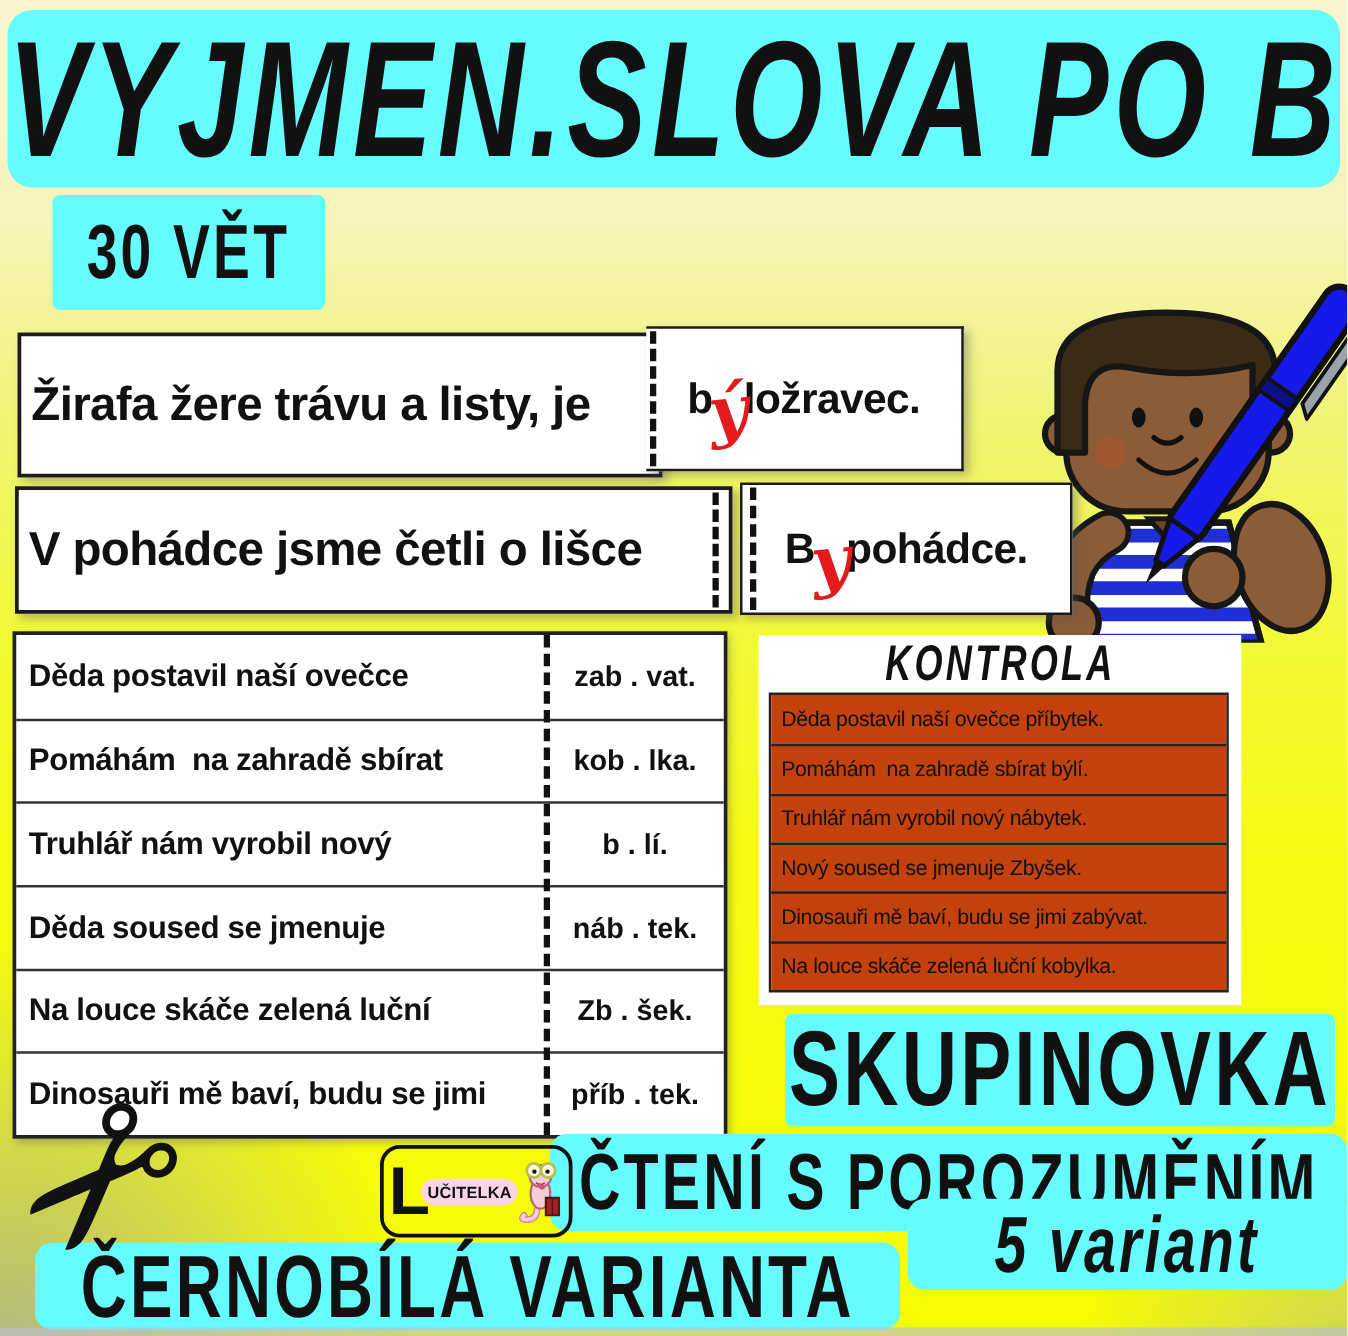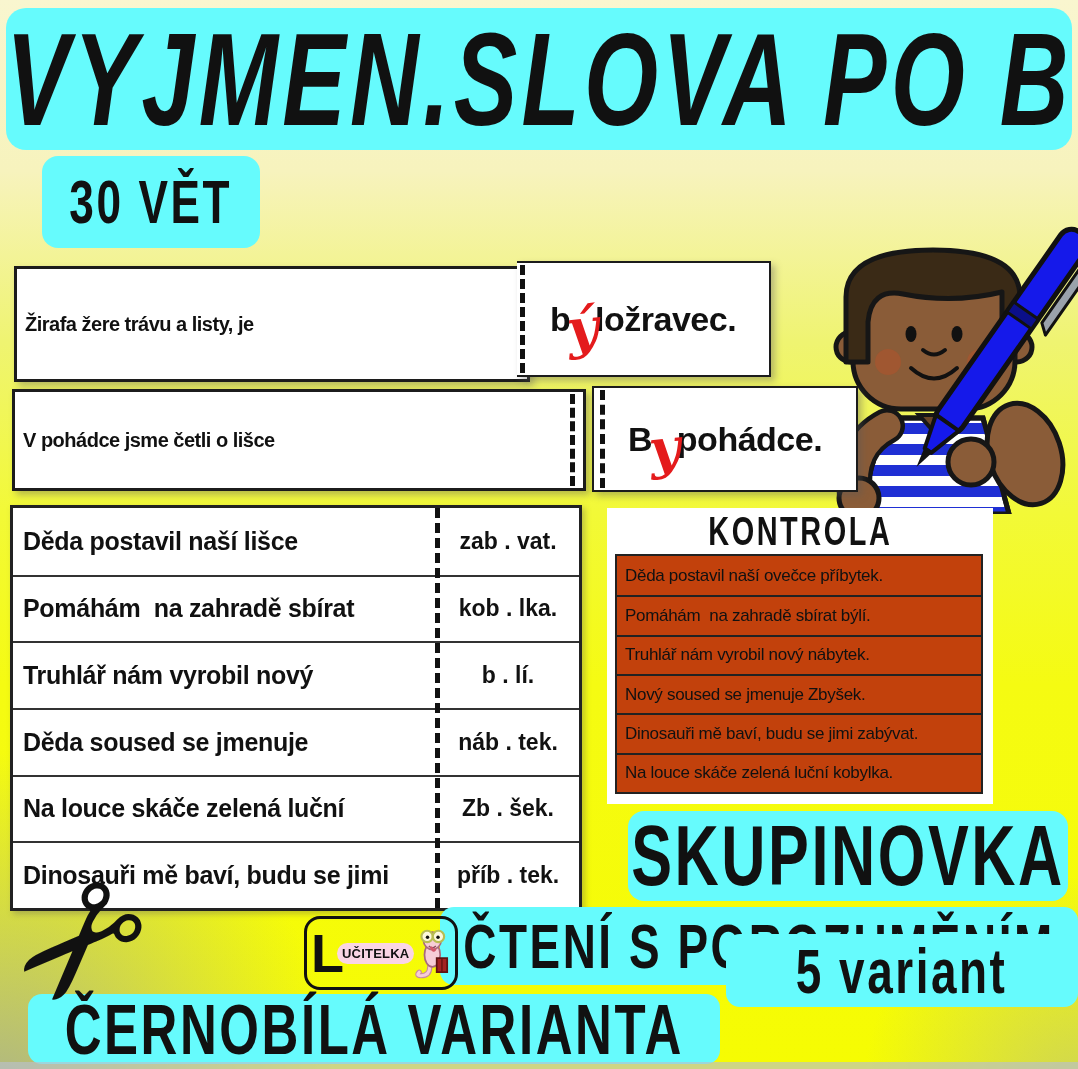--- a/index.html
+++ b/index.html
@@ -7,41 +7,41 @@
     position:relative; width:1078px; height:1069px; overflow:hidden;
     font-family:"Liberation Sans", sans-serif; color:#111;
     background:
       radial-gradient(circle at 0% 102%, rgba(150,158,178,.75) 0%, rgba(150,158,178,0) 22%),
       radial-gradient(circle at 100% 102%, rgba(160,166,182,.45) 0%, rgba(160,166,182,0) 14%),
       linear-gradient(180deg,#f9f6cf 0%,#f7f3bd 16%,#eff471 32%,#f2f937 48%,#f5fb12 64%,#f6fc02 100%);
   }
   .page::after{content:""; position:absolute; left:0; right:0; bottom:0; height:7px;
     background:rgba(185,192,205,.65); z-index:5;}
   .brush{font-weight:bold; display:inline-block; transform:scale(.85,1.18); letter-spacing:3px; white-space:nowrap;}
-  .badge{position:absolute; background:#66fbfd; border-radius:16px; display:flex;
+  .badge{position:absolute; background:#66fbfd; border-radius:6px; display:flex;
     align-items:center; justify-content:center; z-index:2;}
   
   .banner{left:6px; top:8px; width:1066px; height:142px; border-radius:20px;font-style:italic;}
   .banner .brush{font-size:112px; letter-spacing:5px;}
   .b-30vet{left:42px; top:156px; width:218px; height:92px;}
   .b-30vet .brush{font-size:52px;}
   .b-sklad{left:330px; top:148px; width:428px; height:88px;}
   .b-sklad .brush{font-size:80px;}
   .b-skup{left:628px; top:811px; width:440px; height:90px;}
   .b-skup .brush{font-size:72px;}
   .b-cteni{left:440px; top:907px; width:638px; height:78px; border-radius:14px;}
   .b-cteni .brush{font-size:54px;}
   .b-cerno{left:28px; top:994px; width:692px; height:70px; border-radius:14px;}
   .b-cerno .brush{font-size:60px;}
-  .b-var{left:726px; top:934px; width:352px; height:73px; border-radius:14px;}
+  .b-var{left:726px; top:959px; width:352px; height:73px; border-radius:14px;font-style:italic;}
   .b-var .brush{font-size:54px;}
   
   .sbox{position:absolute; background:#fff; border:3px solid #1c1c1c; z-index:2;
     display:flex; align-items:center; box-shadow:4px 4px 7px rgba(90,90,90,.4);
-    font-weight:bold; font-size:20px; letter-spacing:-.5px; white-space:pre;}
+    font-weight:bold; font-size:38px; letter-spacing:-.5px; white-space:pre;}
   .s1{left:14px; top:266px; width:502px; height:110px; padding-left:8px;}
   .a1{left:517px; top:261px; width:252px; height:112px; border-width:2px; border-left:none;
       justify-content:center; font-size:34px;}
   .a1::before{content:""; position:absolute; left:3px; top:2px; bottom:2px; border-left:5px dashed #111;}
   .s2{left:12px; top:389px; width:560px; height:96px; padding-left:8px;}
   .s2::after{content:""; position:absolute; right:8px; top:2px; bottom:2px; border-left:5px dashed #111;}
   .a2{left:592px; top:386px; width:262px; height:102px; border-width:2px; justify-content:center; font-size:34px;}
   .a2::before{content:""; position:absolute; left:6px; top:2px; bottom:2px; border-left:5px dashed #111;}
   .redletter{color:#e41b1c; font-family:"DejaVu Serif", serif; font-style:italic; font-weight:bold;
     font-size:54px; line-height:0; position:relative; top:9px; margin:0 -3px; transform:rotate(-6deg);}
@@ -49,21 +49,21 @@
   .extable{position:absolute; left:10px; top:505px; width:566px; height:400px; background:#fff;
     border:3px solid #222; z-index:2; display:grid; grid-template-rows:repeat(6,1fr);
     box-shadow:3px 3px 6px rgba(90,90,90,.35);}
   .exrow{display:flex; align-items:center; border-top:2px solid #333;}
   .exrow:first-child{border-top:none;}
   .exs{width:414px; padding-left:10px; font-weight:bold; font-size:25px; letter-spacing:-.3px; white-space:pre;}
   .exw{flex:1; text-align:center; font-weight:bold; font-size:23px; white-space:pre;}
   .exdash{position:absolute; left:422px; top:0; bottom:0; border-left:5px dashed #111;}
   
   .kontrola{position:absolute; left:607px; top:508px; width:386px; height:296px; background:#fff; z-index:3;}
-  .ktitle{text-align:center; margin-top:4px; font-size:34px;}
+  .ktitle{text-align:center; margin-top:4px; font-size:34px;font-style:italic;}
   .krows{position:absolute; left:8px; right:10px; top:46px; bottom:10px; border:2px solid #222;
     display:grid; grid-template-rows:repeat(6,1fr);}
   .krow{background:#c2410c; border-top:2px solid #222; display:flex; align-items:center;
     padding-left:8px; font-weight:normal; font-size:17px; letter-spacing:-.3px; white-space:pre;}
   .krow:first-child{border-top:none;}
   
   .scissors{position:absolute; left:10px; top:862px; z-index:4; font-size:160px; line-height:1;
     transform:rotate(135deg); font-family:"DejaVu Sans", sans-serif;}
   
   .logo{position:absolute; left:304px; top:916px; width:154px; height:74px; border:3px solid #111;
@@ -138,21 +138,21 @@
 
   <div class="sbox s2">
     <span>V pohádce jsme četli o lišce</span>
   </div>
   <div class="sbox a2">
     <span>B</span><span class="redletter">y</span><span>pohádce.</span>
   </div>
 
   <div class="extable">
     <div class="exrow">
-      <div class="exs">Děda postavil naší lišce</div>
+      <div class="exs">Děda postavil naší ovečce</div>
       <div class="exw">zab . vat.</div>
     </div>
     <div class="exrow">
       <div class="exs">Pomáhám  na zahradě sbírat</div>
       <div class="exw">kob . lka.</div>
     </div>
     <div class="exrow">
       <div class="exs">Truhlář nám vyrobil nový</div>
       <div class="exw">b . lí.</div>
     </div>

